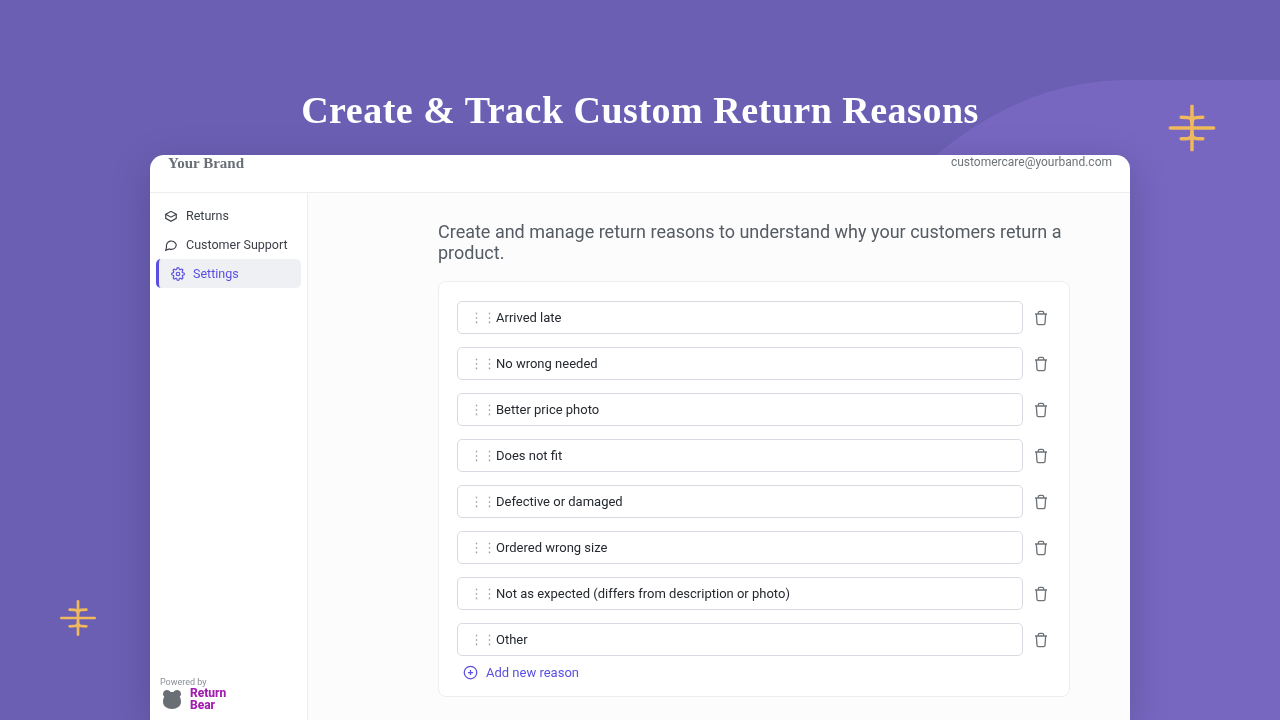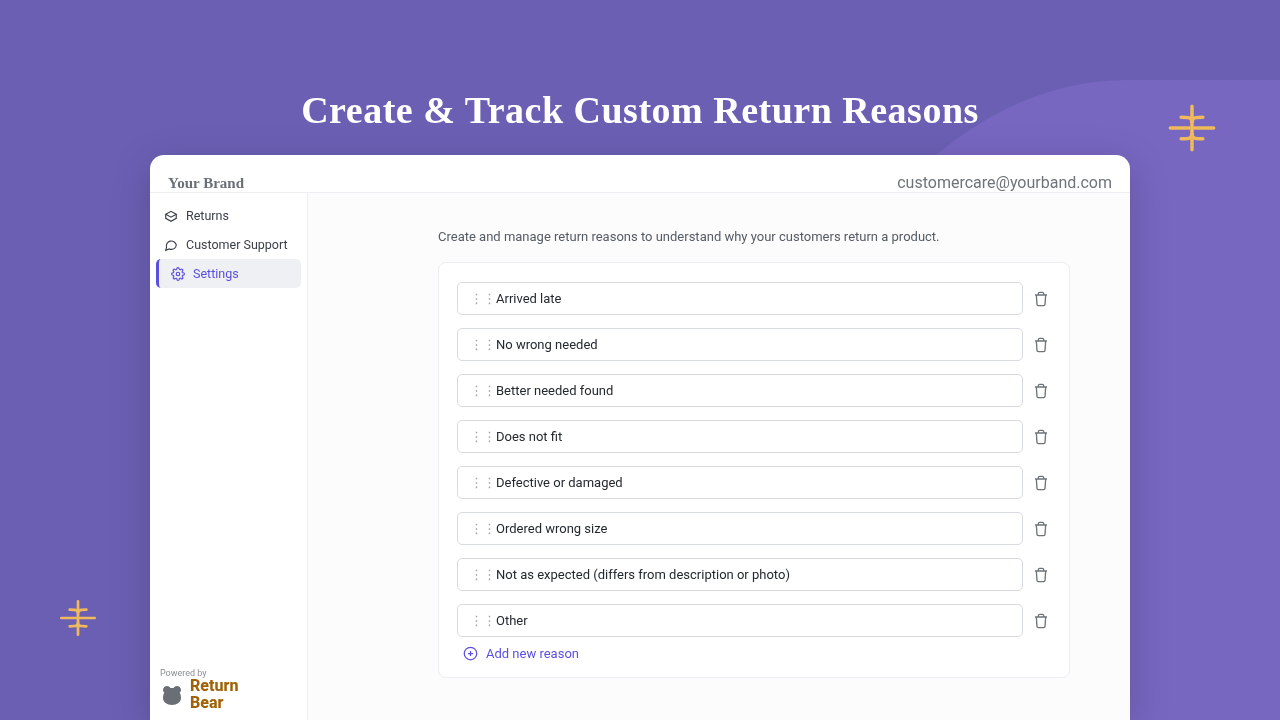--- a/index.html
+++ b/index.html
@@ -35,28 +35,28 @@
   width: 980px; height: 565px;
   background: #fff;
   border-radius: 14px 14px 0 0;
   box-shadow: 0 10px 40px rgba(0,0,0,0.18);
   display: flex; flex-direction: column;
   overflow: hidden;
 }
 .topbar {
   height: 38px;
   border-bottom: 1px solid #eceef1;
-  display: flex; align-items: flex-end; justify-content: space-between;
+  display: flex; align-items: flex-start; justify-content: space-between;
   padding: 0 18px;
 }
 .brand {
   font-family: Georgia, serif;
   font-weight: 700; color: #6a6f76; font-size: 15px;
 }
-.email { font-size: 16px; color: #6e7479; }
+.email { font-size: 12px; color: #6e7479; }
 .body { flex: 1; display: flex; min-height: 0; }
 .sidebar {
   width: 158px; border-right: 1px solid #eceef1;
   padding: 8px 6px;
   display: flex; flex-direction: column;
 }
 .navitem {
   display: flex; align-items: center; gap: 8px;
   padding: 7px 8px; border-radius: 5px;
   font-size: 12.5px; color: #3a3f47;
@@ -67,35 +67,35 @@
   color: #5a4fe0;
   border-left: 3px solid #5a4fe0;
   padding-left: 12px;
 }
 .navicon { width: 14px; height: 14px; display: inline-flex; }
 .powered {
   margin-top: auto; padding: 8px 4px 0; color: #8a8f96;
 }
 .powered .small { font-size: 9px; margin-top: 8px; }
 .powered .rb { display: flex; align-items: center; gap: 6px; }
-.powered .rbtext { font-weight: 800; font-size: 16px; line-height: 1.05; color: #a16207; }
+.powered .rbtext { font-weight: 800; font-size: 12px; line-height: 1.05; color: #a21caf; }
 .main {
   flex: 1; padding: 20px 60px 20px 130px; overflow: auto;
   background: #fcfcfd;
 }
 .ph {
   display: flex; align-items: center; gap: 12px;
 }
 .back {
   width: 26px; height: 26px; border-radius: 50%;
   border: 1px solid #e4e6eb; display: flex; align-items: center; justify-content: center;
   color: #5a4fe0; font-size: 15px; cursor: pointer; background:#fff;
 }
 .ptitle { font-size: 18px; font-weight: 700; color: #1d2129; }
-.pdesc { font-size: 13px; color: #555b63; margin-top: 16px; }
+.pdesc { font-size: 18px; color: #555b63; margin-top: 8px; }
 .card {
   margin-top: 18px;
   border: 1px solid #eceef1; border-radius: 8px;
   padding: 16px 18px;
   background: #fff;
 }
 .row {
   display: flex; align-items: center; gap: 10px;
   padding: 3px 0;
 }
@@ -198,21 +198,21 @@
               </div>
               <span class="del">
                 <svg width="16" height="16" viewBox="0 0 24 24" fill="none" stroke="currentColor" stroke-width="2">
                   <path d="M3 6h18M8 6V4a2 2 0 012-2h4a2 2 0 012 2v2M19 6l-1 14a2 2 0 01-2 2H8a2 2 0 01-2-2L5 6"></path>
                 </svg>
               </span>
             </div>
             <div class="row">
               <div class="reason">
                 <span class="handle">⋮⋮</span>
-                <span>Better needed found</span>
+                <span>Better price photo</span>
               </div>
               <span class="del">
                 <svg width="16" height="16" viewBox="0 0 24 24" fill="none" stroke="currentColor" stroke-width="2">
                   <path d="M3 6h18M8 6V4a2 2 0 012-2h4a2 2 0 012 2v2M19 6l-1 14a2 2 0 01-2 2H8a2 2 0 01-2-2L5 6"></path>
                 </svg>
               </span>
             </div>
             <div class="row">
               <div class="reason">
                 <span class="handle">⋮⋮</span>

